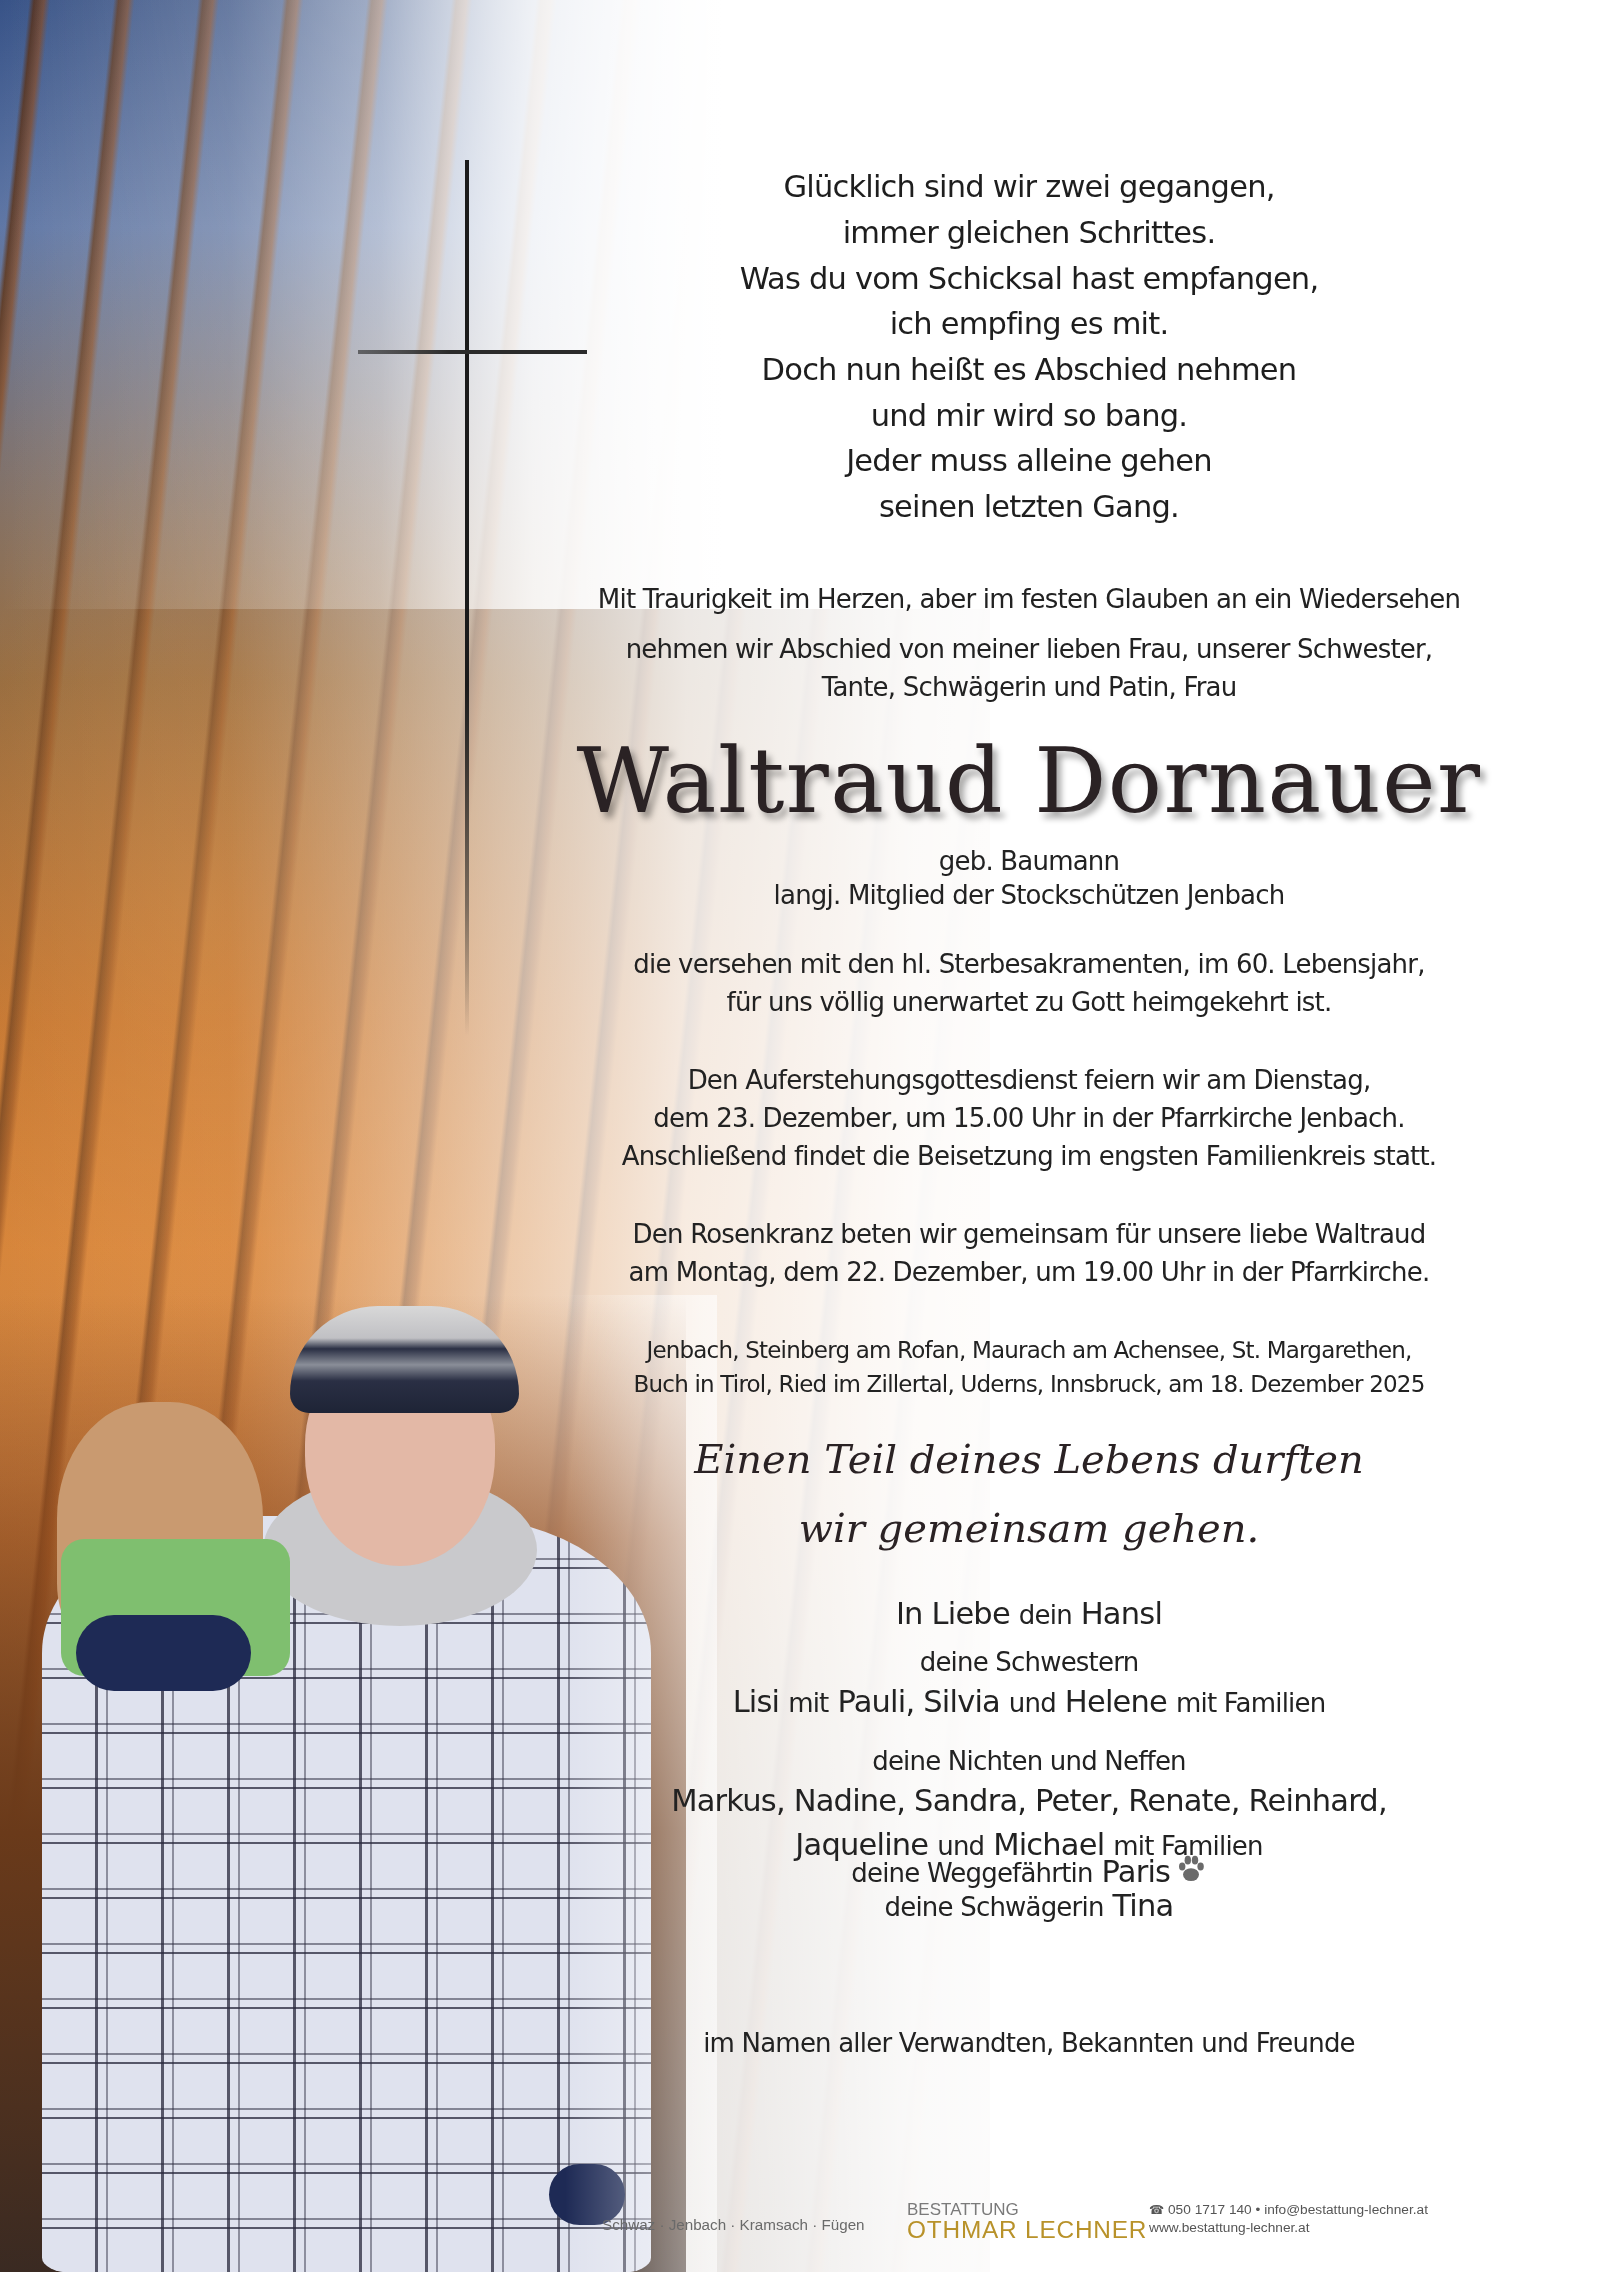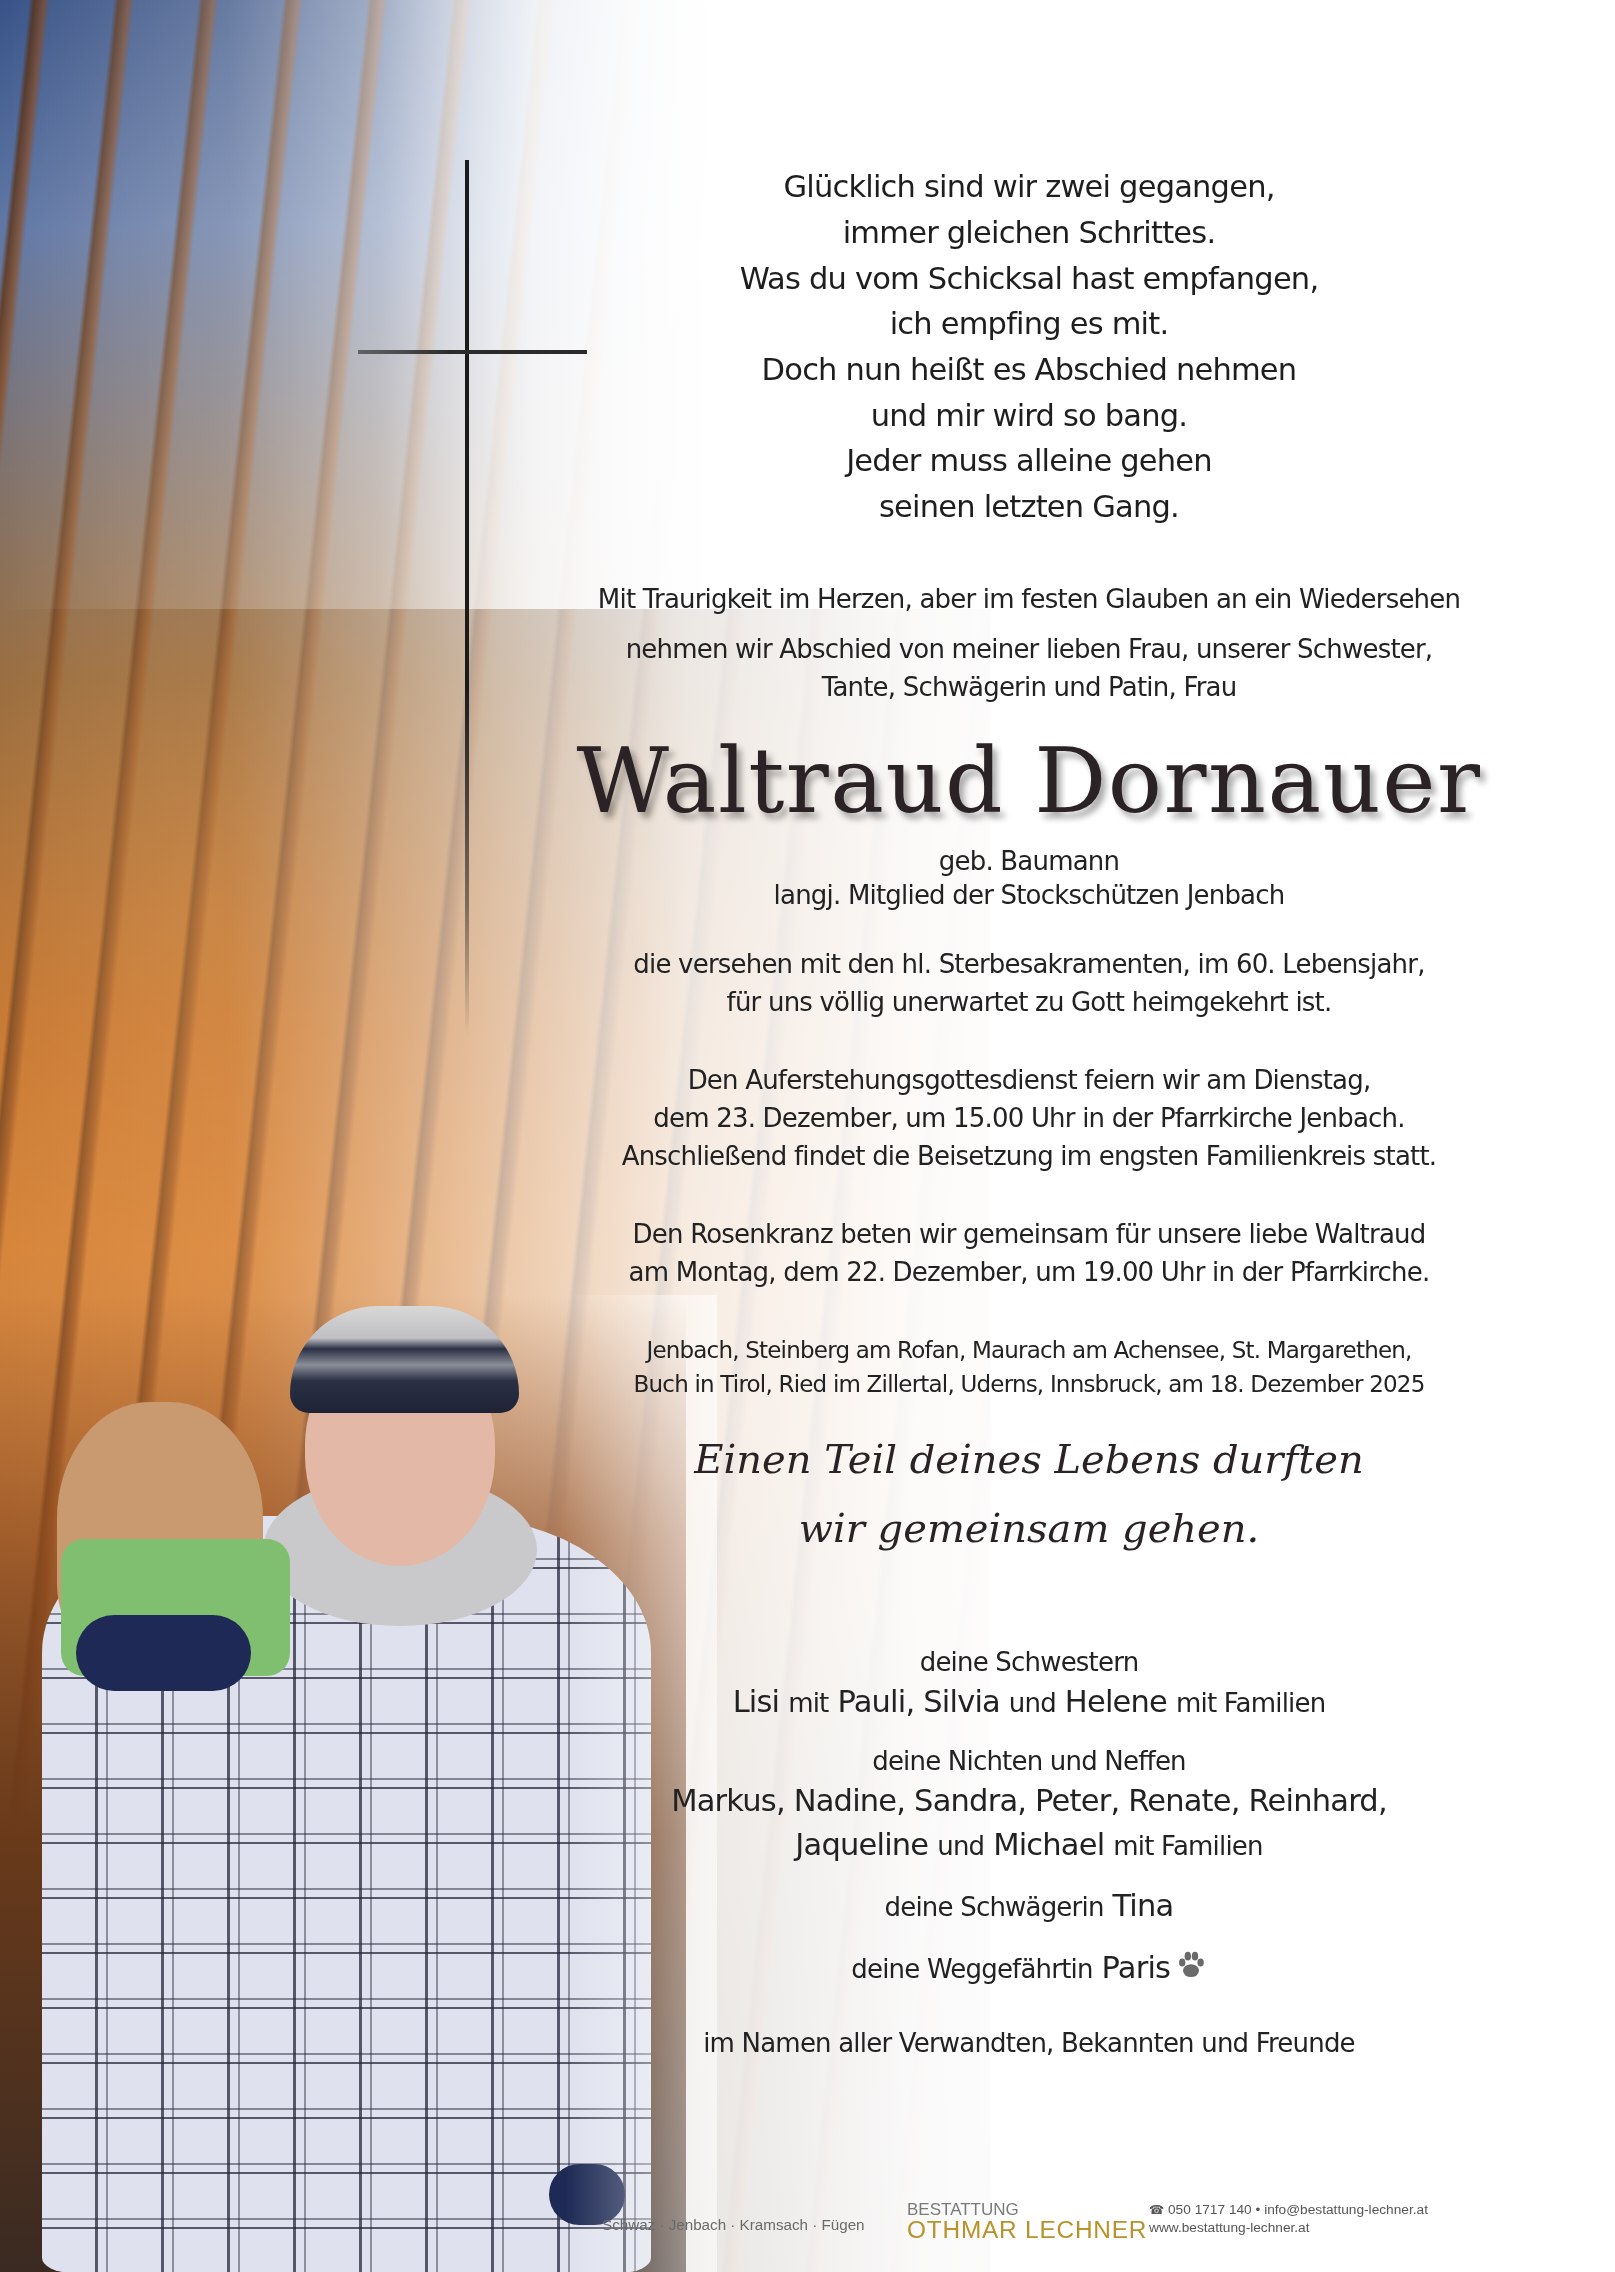--- a/index.html
+++ b/index.html
@@ -122,20 +122,25 @@
 
   <div class="line body-t" style="top:1219px">Den Rosenkranz beten wir gemeinsam für unsere liebe Waltraud</div>
   <div class="line body-t" style="top:1257px">am Montag, dem 22. Dezember, um 19.00 Uhr in der Pfarrkirche.</div>
 
   <div class="line places" style="top:1337px">Jenbach, Steinberg am Rofan, Maurach am Achensee, St. Margarethen,</div>
   <div class="line places" style="top:1371px">Buch in Tirol, Ried im Zillertal, Uderns, Innsbruck, am 18. Dezember 2025</div>
 
   <div class="line quote" style="top:1436px">Einen Teil deines Lebens durften</div>
   <div class="line quote" style="top:1505px">wir gemeinsam gehen.</div>
 
+  <div class="line sig" style="top:1596px">
+    <span>In Liebe</span>
+    <small>dein</small>
+    <span>Hansl</span>
+  </div>
   <div class="line sig-label" style="top:1647px">deine Schwestern</div>
   <div class="line sig" style="top:1684px">
     <span>Lisi</span>
     <small>mit</small>
     <span>Pauli, Silvia</span>
     <small>und</small>
     <span>Helene</span>
     <small>mit Familien</small>
   </div>
   <div class="line sig-label" style="top:1746px">deine Nichten und Neffen</div>
@@ -143,21 +148,21 @@
   <div class="line sig" style="top:1827px">
     <span>Jaqueline</span>
     <small>und</small>
     <span>Michael</span>
     <small>mit Familien</small>
   </div>
   <div class="line sig" style="top:1888px">
     <small>deine Schwägerin</small>
     <span>Tina</span>
   </div>
-  <div class="line sig" style="top:1949px">
+  <div class="line sig" style="top:1853px">
     <small>deine Weggefährtin</small>
     <span>Paris</span><svg class="paw" viewBox="0 0 40 40">
       <ellipse cx="20" cy="27" rx="10" ry="8" fill="#6a6a6a"></ellipse>
       <ellipse cx="9" cy="17" rx="4" ry="5" fill="#6a6a6a"></ellipse>
       <ellipse cx="16" cy="9" rx="4" ry="5.5" fill="#6a6a6a"></ellipse>
       <ellipse cx="25" cy="9" rx="4" ry="5.5" fill="#6a6a6a"></ellipse>
       <ellipse cx="32" cy="17" rx="4" ry="5" fill="#6a6a6a"></ellipse>
     </svg>
   </div>
   <div class="line sig-label" style="top:2028px">im Namen aller Verwandten, Bekannten und Freunde</div>

